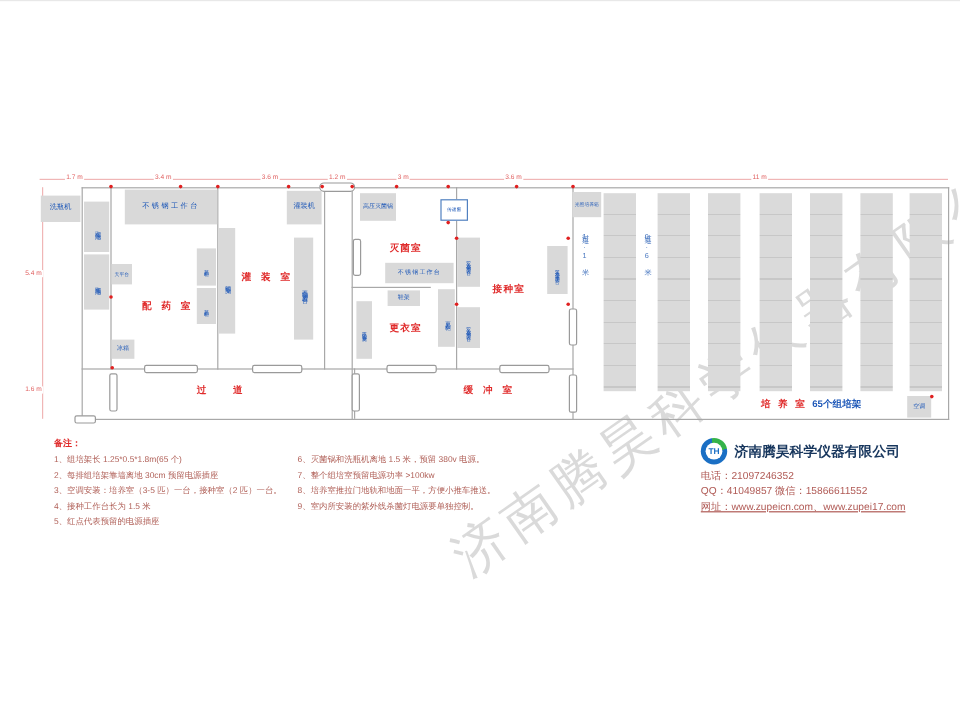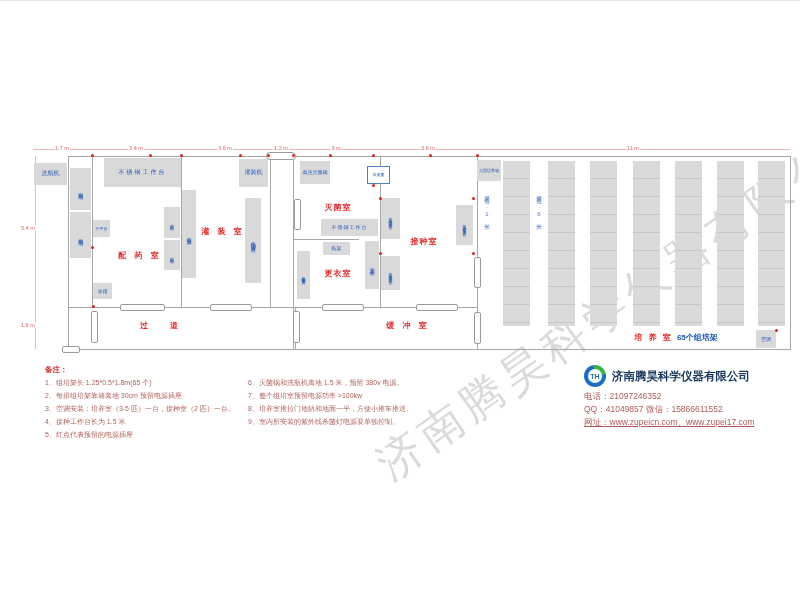--- a/index.html
+++ b/index.html
@@ -168,21 +168,21 @@
   <div class="rack" style="left:633px;"></div>
   <div class="rack" style="left:675px;"></div>
   <div class="rack" style="left:717px;"></div>
   <div class="rack" style="left:758px;"></div>
 
   <div class="room" style="left:140px;top:230px;margin-top:24px;">配 药 室</div>
   <div class="room" style="left:223px;top:230px;">灌 装 室</div>
   <div class="room" style="left:338px;top:206px;letter-spacing:1px;">灭菌室</div>
   <div class="room" style="left:338px;top:272px;letter-spacing:1px;">更衣室</div>
   <div class="room" style="left:424px;top:240px;letter-spacing:1px;">接种室</div>
-  <div class="room" style="left:164px;top:324px;letter-spacing:10px;">过    道</div>
+  <div class="room" style="left:188px;top:324px;letter-spacing:10px;">过    道</div>
   <div class="room" style="left:408px;top:324px;">缓 冲 室</div>
   <div class="room" style="left:676px;top:336px;letter-spacing:2px;">
     <span>培 养 室</span>
     <span class="blue">65个组培架</span>
   </div>
   <div class="aisle" style="left:482px;top:190px;height:80px;">过道1.1米</div>
   <div class="aisle" style="left:534px;top:190px;height:80px;">过道0.6米</div>
 
 </div>
 

